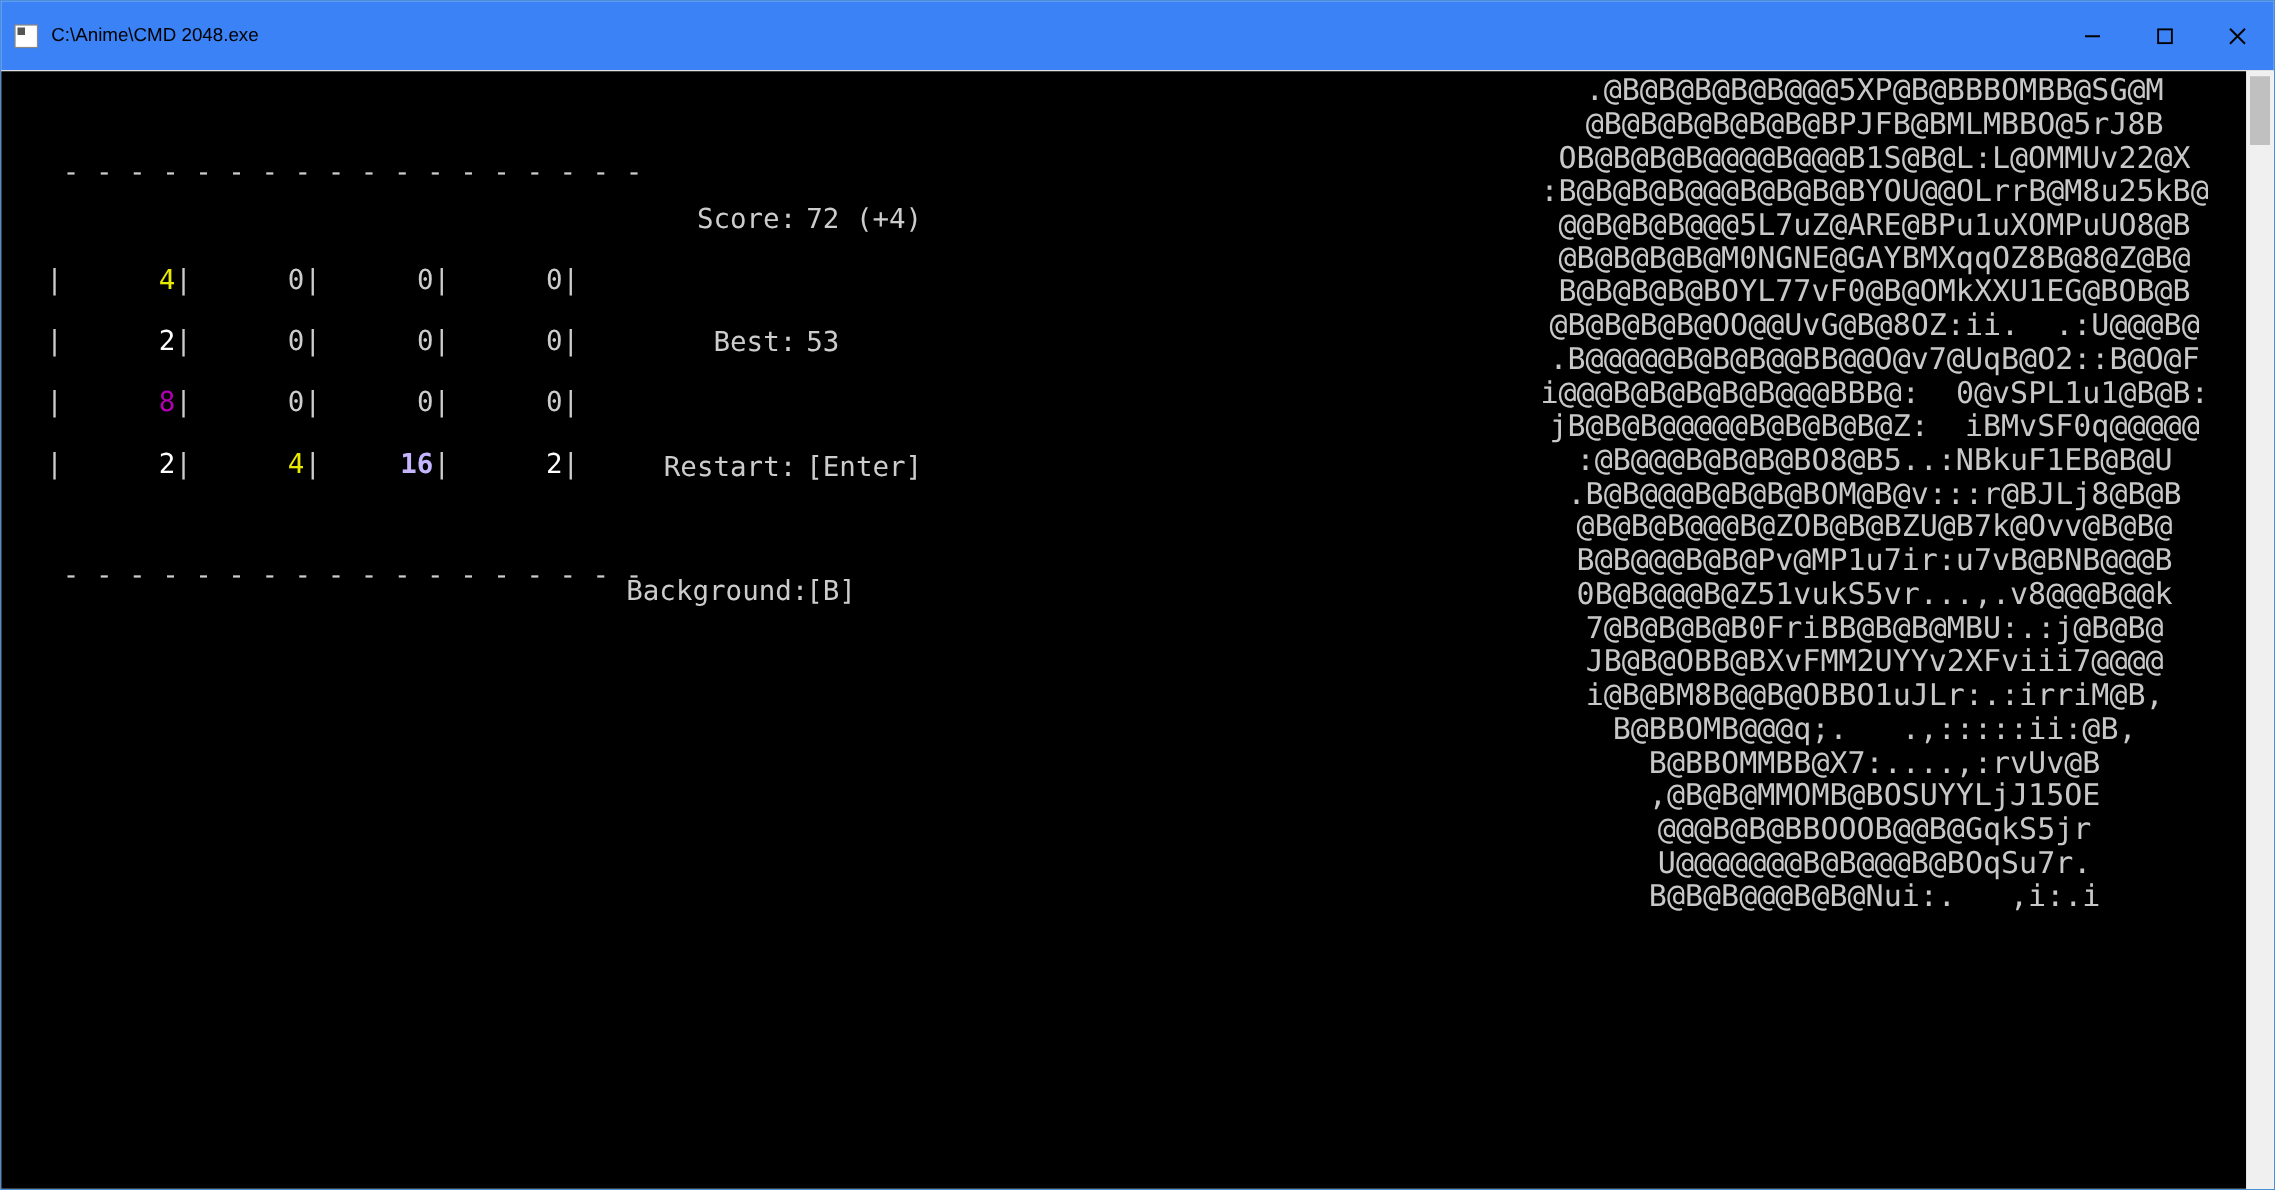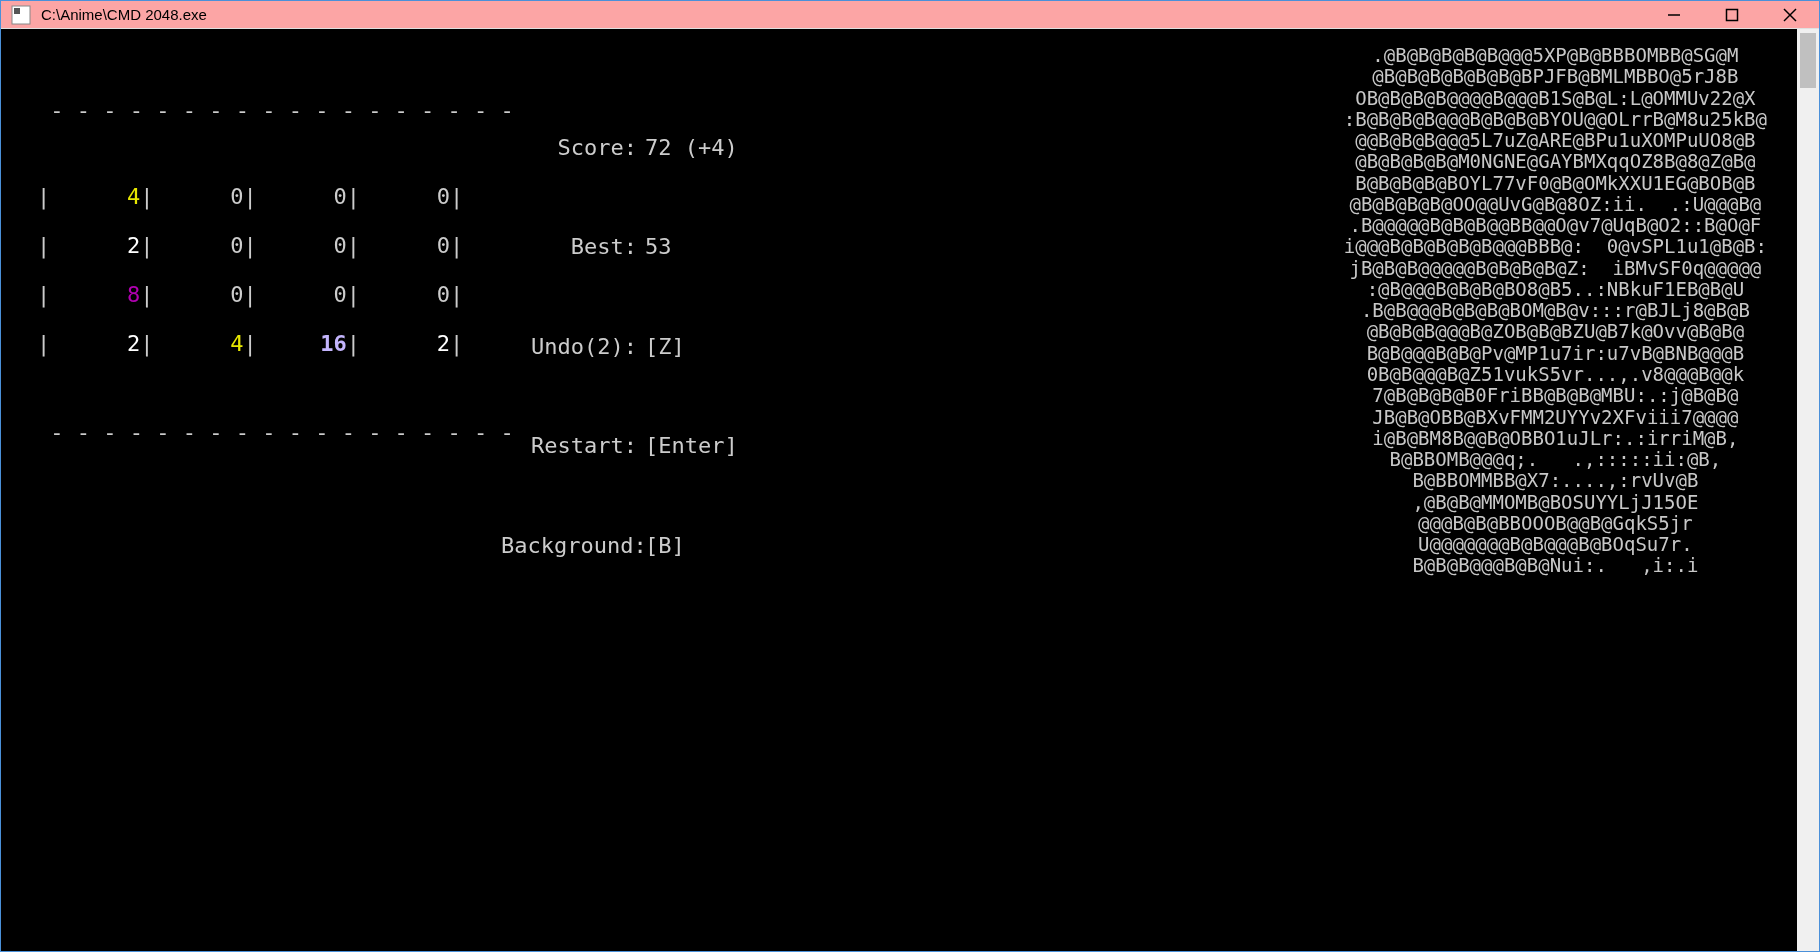--- a/index.html
+++ b/index.html
@@ -10,22 +10,22 @@
   }
   .window {
     width: 1820px;
     height: 952px;
     border: 1px solid #4a90d9;
     background: #fff;
     display: flex;
     flex-direction: column;
   }
   .titlebar {
-    height: 28px;
-    background: #fca5a5;
+    height: 56px;
+    background: #3b82f6;
     display: flex;
     align-items: center;
     padding-left: 10px;
     border-bottom: 1px solid #e0e0e0;
   }
   .title-icon {
     width: 20px;
     height: 20px;
     margin-right: 10px;
   }
@@ -108,27 +108,27 @@
   }
   .stats-label {
     display: inline-block;
     width: 136px;
     text-align: right;
   }
   .stats-value { padding-left: 8px; }
 
   .ascii-art {
     position: absolute;
-    top: 16px;
+    top: 2px;
     right: 30px;
     color: #c8c8c8;
     text-align: center;
     white-space: pre;
     line-height: 1.12;
-    font-size: 19px;
+    font-size: 24px;
   }
 </style>
 </head>
 <body>
 
 <div class="window">
   <div class="titlebar">
     <span class="title-icon">
       <svg width="20" height="20" viewBox="0 0 20 20">
         <rect x="1" y="1" width="18" height="18" fill="#fff" stroke="#888" stroke-width="1"></rect>
@@ -161,21 +161,20 @@
 
       <div class="board">
         <div class="dashes"> - - - - - - - - - - - - - - - - - - </div>
         <div id="board-rows"><div style="line-height: 48px; height: 49px;"><span class="pipe">|</span><span class="cell v4">4</span><span class="pipe">|</span><span class="cell v0">0</span><span class="pipe">|</span><span class="cell v0">0</span><span class="pipe">|</span><span class="cell v0">0</span><span class="pipe">|</span></div><div style="line-height: 48px; height: 49px;"><span class="pipe">|</span><span class="cell v2">2</span><span class="pipe">|</span><span class="cell v0">0</span><span class="pipe">|</span><span class="cell v0">0</span><span class="pipe">|</span><span class="cell v0">0</span><span class="pipe">|</span></div><div style="line-height: 48px; height: 49px;"><span class="pipe">|</span><span class="cell v8">8</span><span class="pipe">|</span><span class="cell v0">0</span><span class="pipe">|</span><span class="cell v0">0</span><span class="pipe">|</span><span class="cell v0">0</span><span class="pipe">|</span></div><div style="line-height: 48px; height: 49px;"><span class="pipe">|</span><span class="cell v2">2</span><span class="pipe">|</span><span class="cell v4">4</span><span class="pipe">|</span><span class="cell v16">16</span><span class="pipe">|</span><span class="cell v2">2</span><span class="pipe">|</span></div></div>
         <div class="dashes"> - - - - - - - - - - - - - - - - - - </div>
       </div>
 
       <div class="stats">
         <div class="stats-row"><span class="stats-label">Score:</span><span class="stats-value">72 (+4)</span></div>
         <div class="stats-row"><span class="stats-label">Best:</span><span class="stats-value">53</span></div>
-        <div class="stats-row"><span class="stats-label">Undo(2):</span><span class="stats-value">[Z]</span></div>
         <div class="stats-row"><span class="stats-label">Restart:</span><span class="stats-value">[Enter]</span></div>
         <div class="stats-row"><span class="stats-label">Background:</span><span class="stats-value">[B]</span></div>
       </div>
 
       <div class="ascii-art" id="ascii-art">.@B@B@B@B@B@@@5XP@B@BBBOMBB@SG@M
 @B@B@B@B@B@B@BPJFB@BMLMBBO@5rJ8B
 OB@B@B@B@@@@B@@@B1S@B@L:L@OMMUv22@X
 :B@B@B@B@@@B@B@B@BYOU@@OLrrB@M8u25kB@
 @@B@B@B@@@5L7uZ@ARE@BPu1uXOMPuUO8@B
 @B@B@B@B@M0NGNE@GAYBMXqqOZ8B@8@Z@B@

